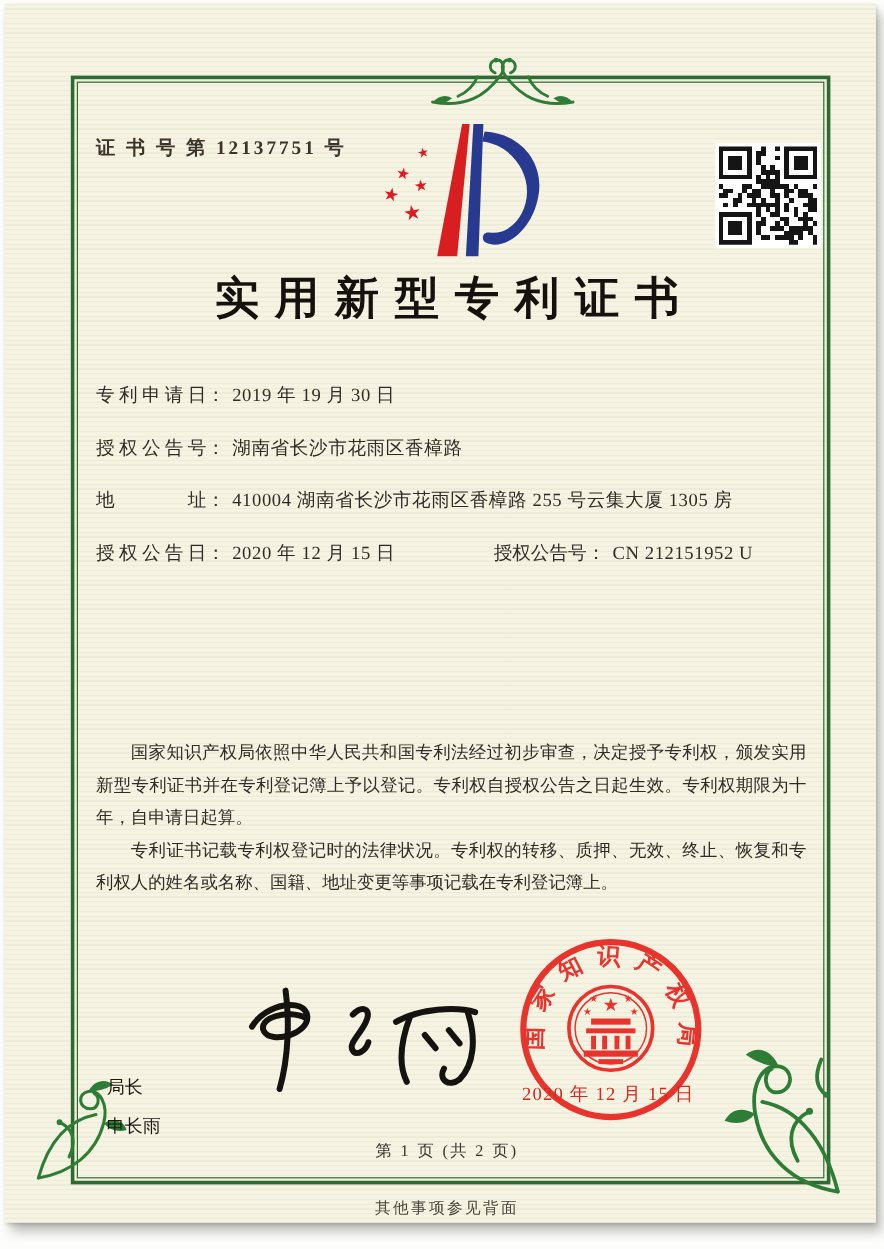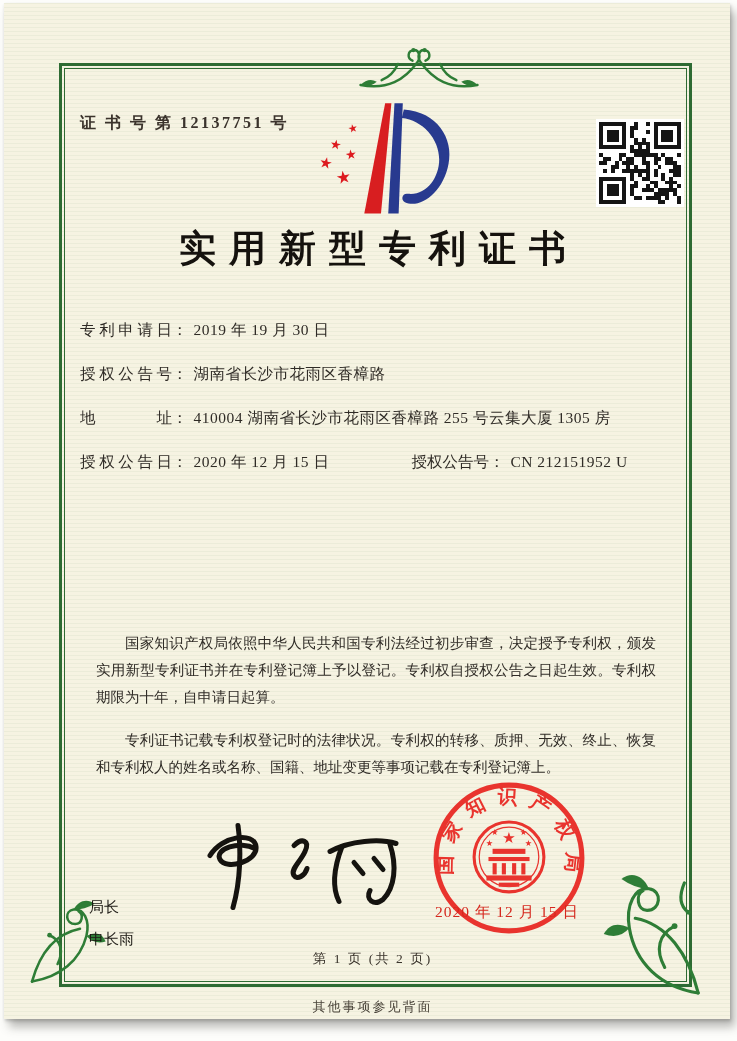--- a/index.html
+++ b/index.html
@@ -20,21 +20,21 @@
   .title{position:absolute;left:0;top:221px;width:737px;text-align:center;
     font-size:37px;font-weight:bold;color:#15120e;letter-spacing:13px;padding-left:13px;box-sizing:border-box;}
   .fields{position:absolute;left:76px;top:312px;width:590px;font-size:15.5px;color:#2f2b26;}
   .field-row{height:44px;line-height:30px;white-space:nowrap;}
   .field-label{display:inline-block;width:92px;text-align:justify;text-align-last:justify;vertical-align:top;}
   .field-colon{display:inline-block;margin-right:6px;}
   .field-value{letter-spacing:0.5px;}
   .second-pair{margin-left:82px;}
   .body-text{position:absolute;left:76px;top:612px;width:592px;font-size:14.5px;line-height:27px;
     color:#2f2b26;text-align:justify;}
-  .body-text p{margin:16px;text-indent:2em;font-family:Liberation Mono, monospace;}
+  .body-text p{margin:0;text-indent:2em;}
   .official{position:absolute;left:85px;top:888px;font-size:15px;color:#1c1914;line-height:32px;}
   .signature{position:absolute;left:178px;top:812px;}
   .seal{position:absolute;left:428px;top:778px;width:154px;height:154px;opacity:0.92;}
   .seal-date{position:absolute;left:431px;top:899px;font-size:15.5px;color:#d5281e;letter-spacing:1px;z-index:5;}
   .page-num{position:absolute;left:0;top:947px;width:737px;text-align:center;font-size:13.5px;color:#3a342c;letter-spacing:2px;}
   .back-note{position:absolute;left:0;top:995px;width:737px;text-align:center;font-size:13px;color:#4a443a;letter-spacing:2px;}
 </style>
 </head>
 <body>
 

